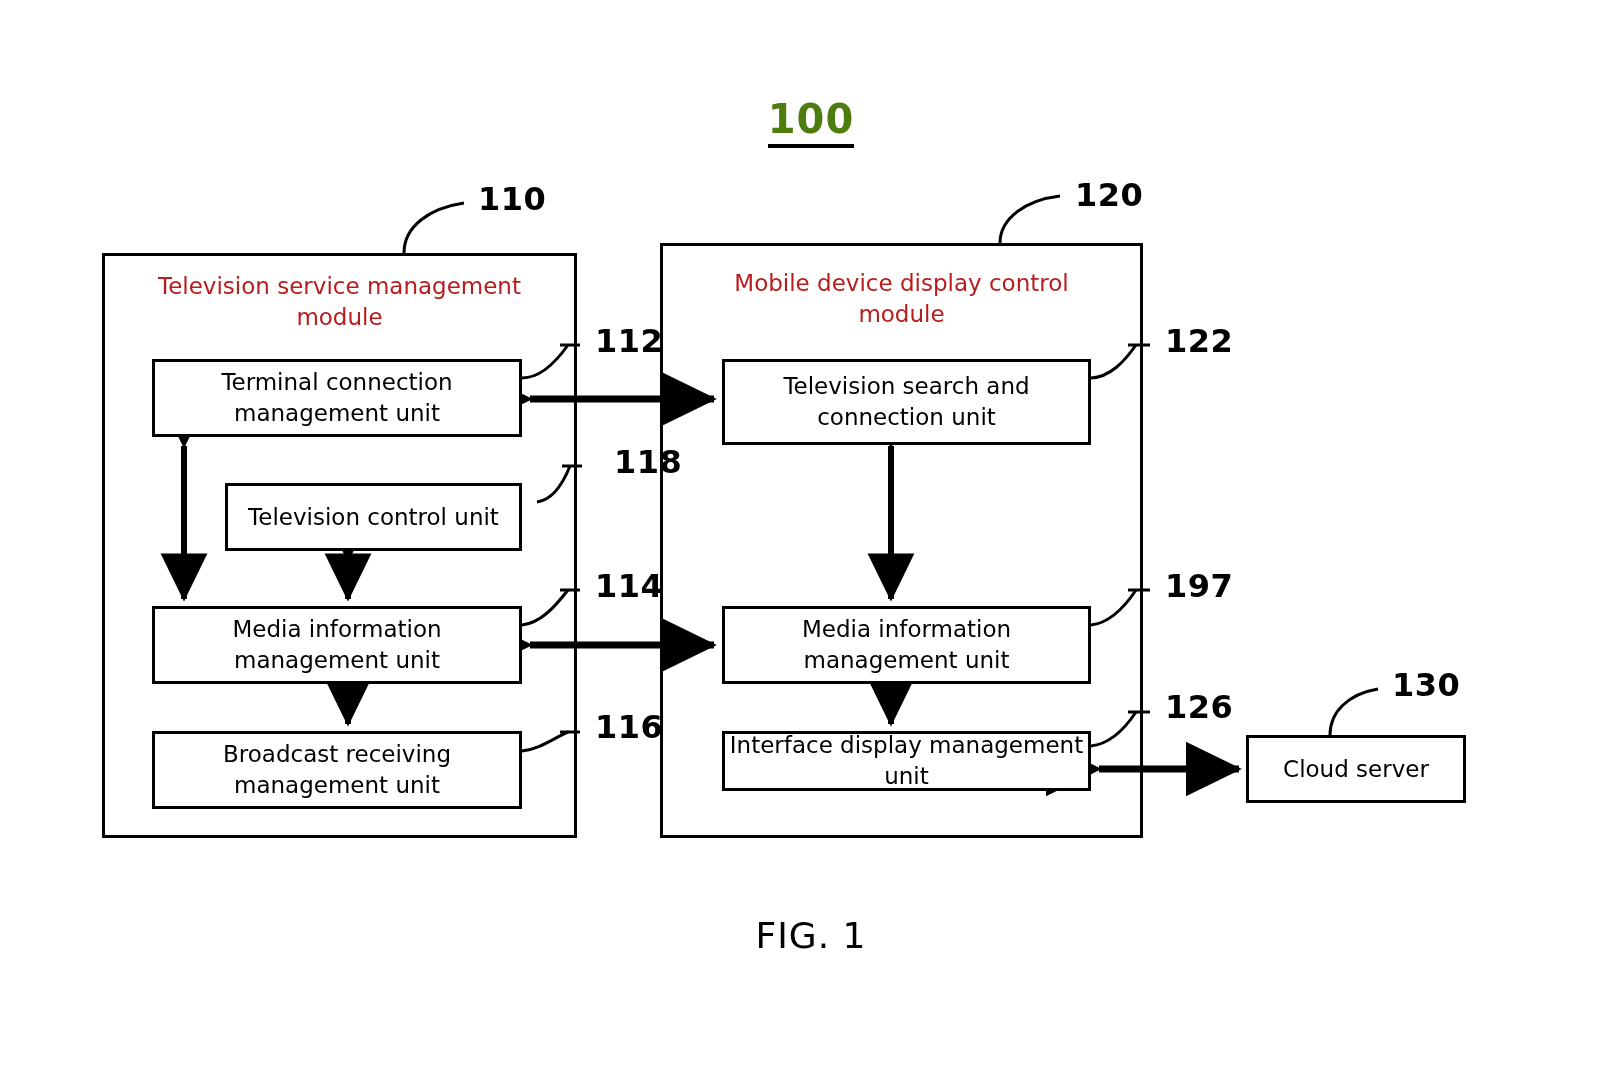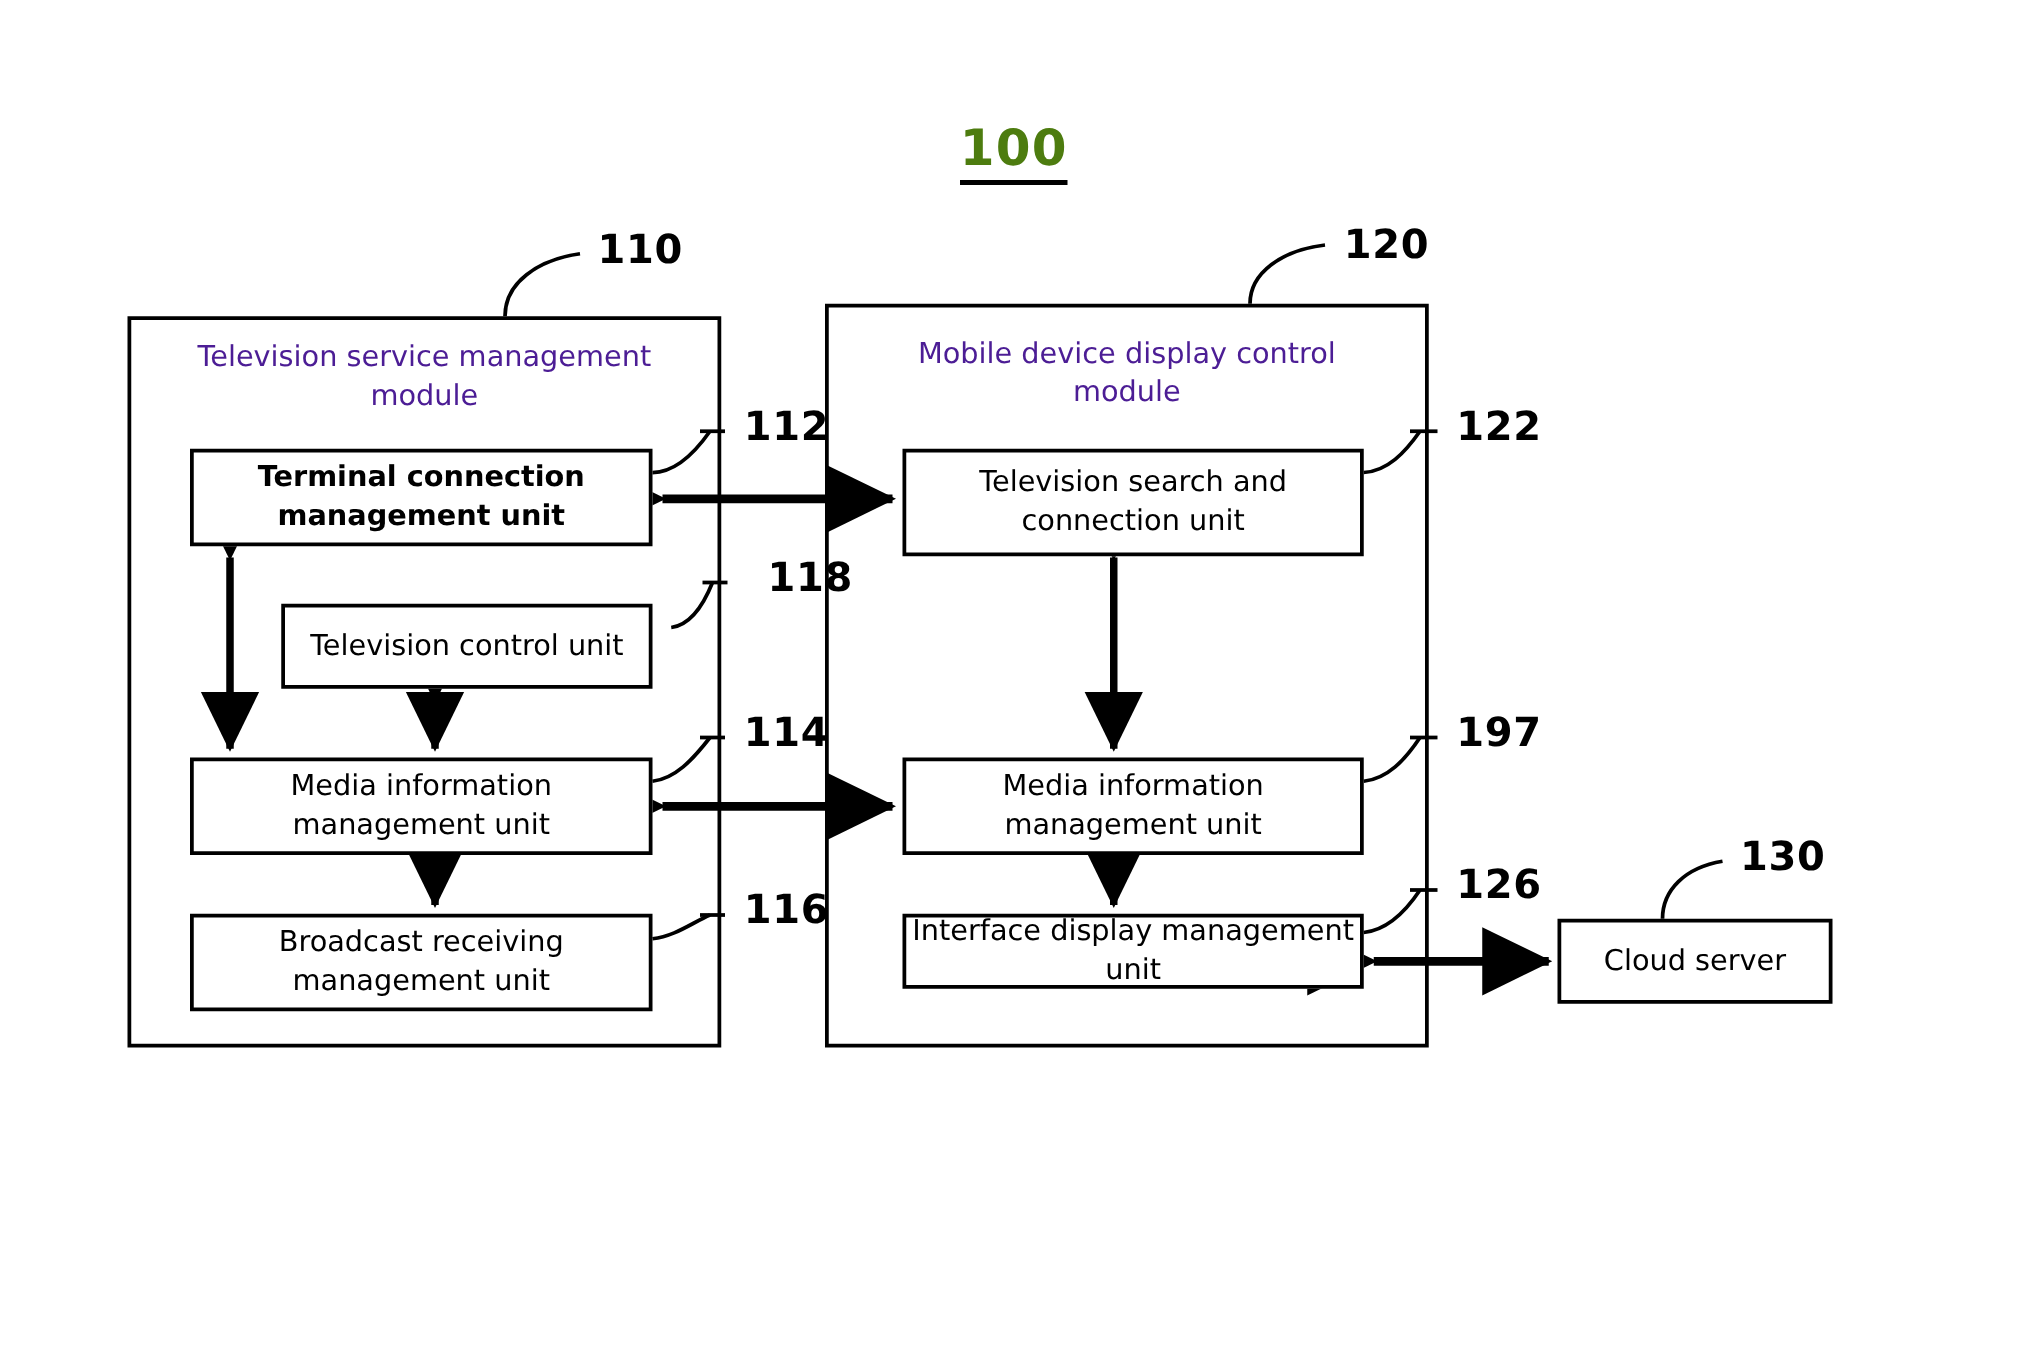--- a/index.html
+++ b/index.html
@@ -50,21 +50,21 @@
     background: transparent;
     box-sizing: border-box;
   }
   .module-title {
     position: absolute;
     left: 0;
     width: 100%;
     text-align: center;
     font-size: 23px;
     line-height: 31px;
-    color: #4c1d95;
+    color: #b91c1c;
   }
 
   
   .unit-box {
     position: absolute;
     border: 3px solid #000;
     box-sizing: border-box;
     background: #fff;
     display: flex;
     align-items: center;
@@ -105,21 +105,21 @@
 <div id="figure">
 
   <div class="fig-number">
     <span>100</span>
   </div>
 
   <div class="module-box" style="left:102px; top:253px; width:475px; height:585px;">
     <div class="module-title" style="top:15px; padding:0 34px; box-sizing:border-box;">Television service management module</div>
   </div>
 
-  <div class="unit-box" style="left:152px; top:359px; width:370px; height:78px;font-weight:bold;">Terminal connection management unit</div>
+  <div class="unit-box" style="left:152px; top:359px; width:370px; height:78px;">Terminal connection management unit</div>
 
   <div class="unit-box" style="left:225px; top:483px; width:297px; height:68px;">Television control unit</div>
 
   <div class="unit-box" style="left:152px; top:606px; width:370px; height:78px;">Media information management unit</div>
 
   <div class="unit-box" style="left:152px; top:731px; width:370px; height:78px;">Broadcast receiving management unit</div>
 
   <div class="module-box" style="left:660px; top:243px; width:483px; height:595px;">
     <div class="module-title" style="top:22px; padding:0 44px; box-sizing:border-box;">Mobile device display control module</div>
   </div>
@@ -192,14 +192,15 @@
   <div class="ref-label" style="left:595px; top:567px;">114</div>
   <div class="ref-label" style="left:595px; top:708px;">116</div>
 
   <div class="ref-label" style="left:1075px; top:176px;">120</div>
   <div class="ref-label" style="left:1165px; top:322px;">122</div>
   <div class="ref-label" style="left:1165px; top:567px;">197</div>
   <div class="ref-label" style="left:1165px; top:688px;">126</div>
 
   <div class="ref-label" style="left:1392px; top:666px;">130</div>
 
+  <div class="fig-caption">FIG. 1</div>
 
 </div>
 
 </body></html>

